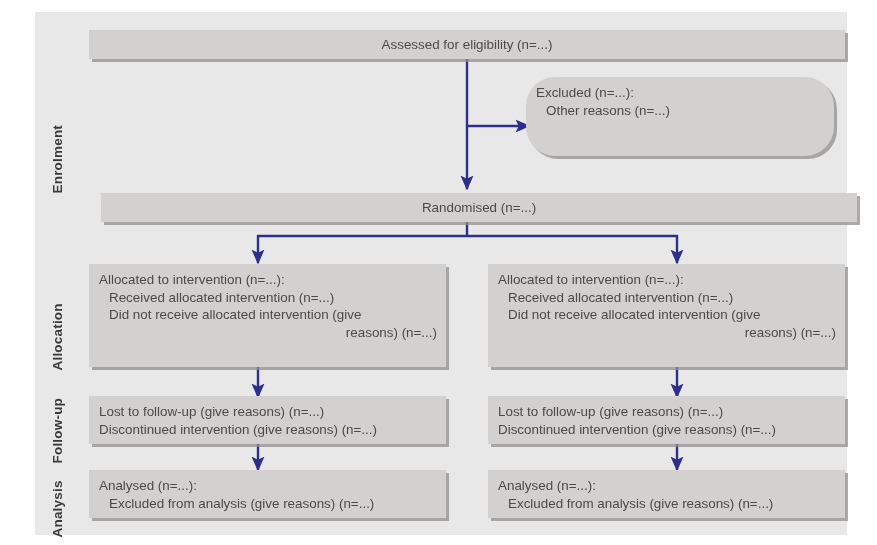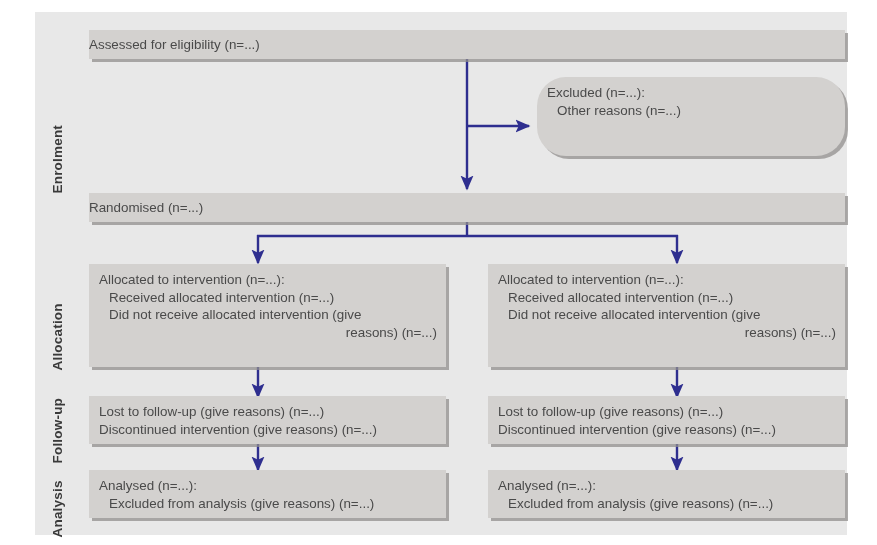--- a/index.html
+++ b/index.html
@@ -59,20 +59,21 @@
   }
   .box .line {
     white-space: nowrap;
   }
   .box.pad {
     padding: 7px 9px 7px 10px;
   }
   .box.center {
     display: flex;
     align-items: center;
+    justify-content: center;
     text-align: center;
   }
   .indent-1 { padding-left: 10px; }
   .indent-2 { padding-left: 20px; text-align: right; }
 
   
   #connectors {
     position: absolute;
     left: 0;
     top: 0;
@@ -130,26 +131,26 @@
   <div class="stage-label" style="left:64px; top:357px;">Allocation</div>
 
   <div class="stage-label" style="left:64px; top:450px;">Follow-up</div>
 
   <div class="stage-label" style="left:64px; top:524px;">Analysis</div>
 
   <div class="box center" style="left:89px; top:30px; width:756px; height:29px;">
     <span class="line">Assessed for eligibility (n=...)</span>
   </div>
 
-  <div class="box pad" style="left:537px; top:77px; width:308px; height:79px;border-radius:29px;">
+  <div class="box pad" style="left:526px; top:77px; width:308px; height:79px;border-radius:29px;">
     <div class="line">Excluded (n=...):</div>
     <div class="line indent-1">Other reasons (n=...)</div>
   </div>
 
-  <div class="box center" style="left:89px; top:193px; width:756px; height:29px;">
+  <div class="box center" style="left:101px; top:193px; width:756px; height:29px;">
     <span class="line">Randomised (n=...)</span>
   </div>
 
   <div class="box pad" style="left:89px; top:264px; width:357px; height:103px;">
     <div class="line">Allocated to intervention (n=...):</div>
     <div class="line indent-1">Received allocated intervention (n=...)</div>
     <div class="line indent-1">Did not receive allocated intervention (give</div>
     <div class="line indent-2">reasons) (n=...)</div>
   </div>
 

